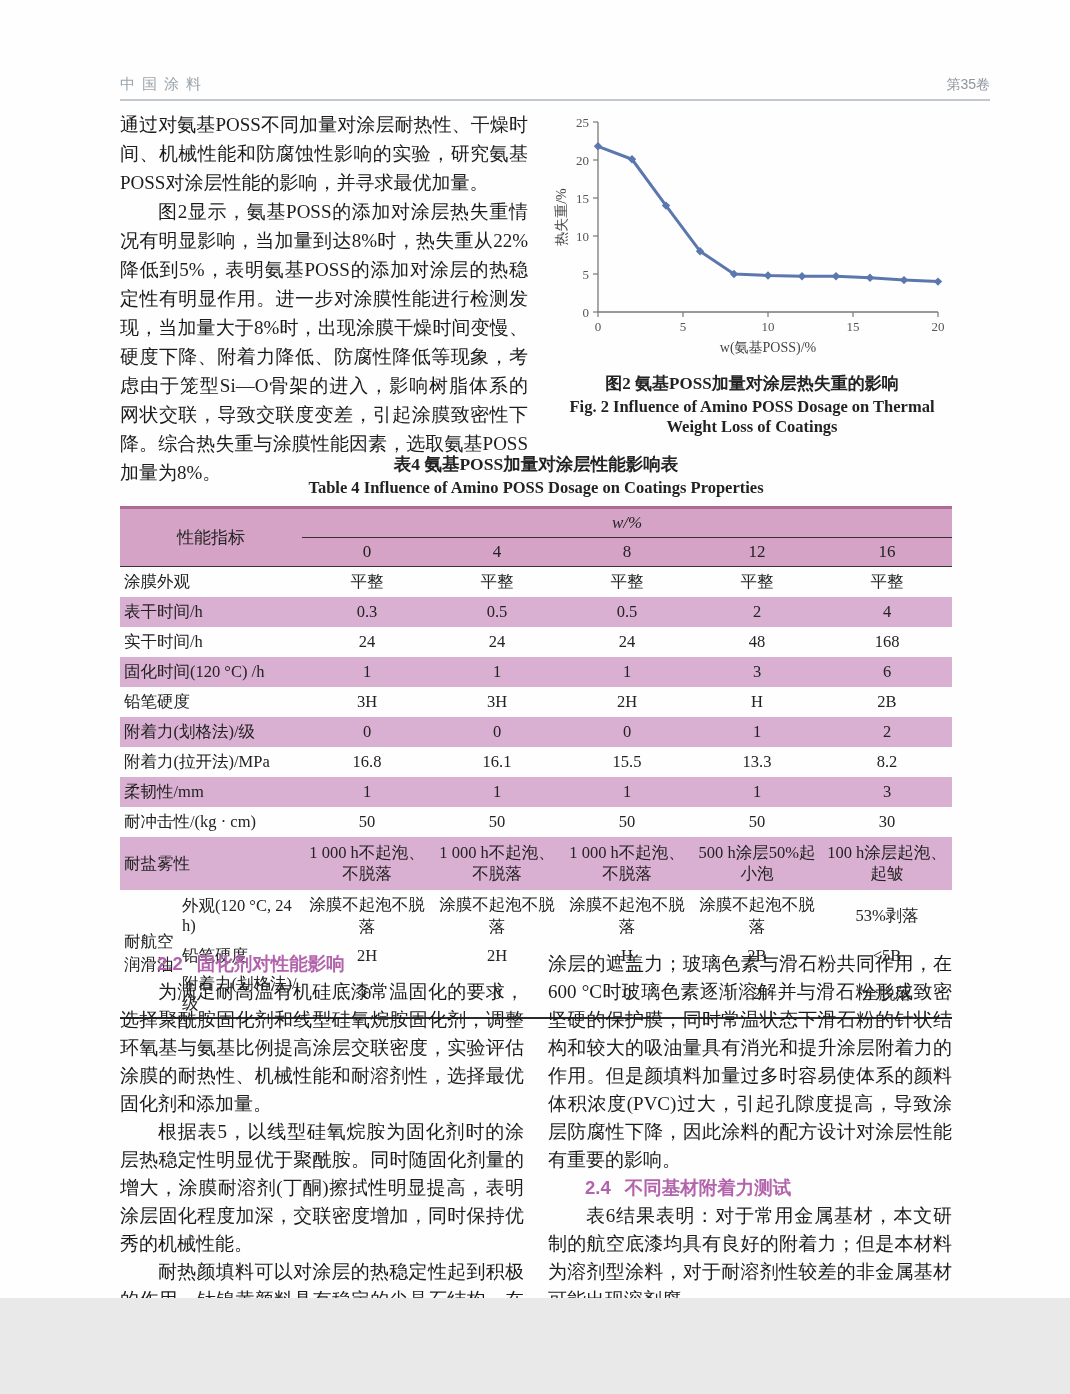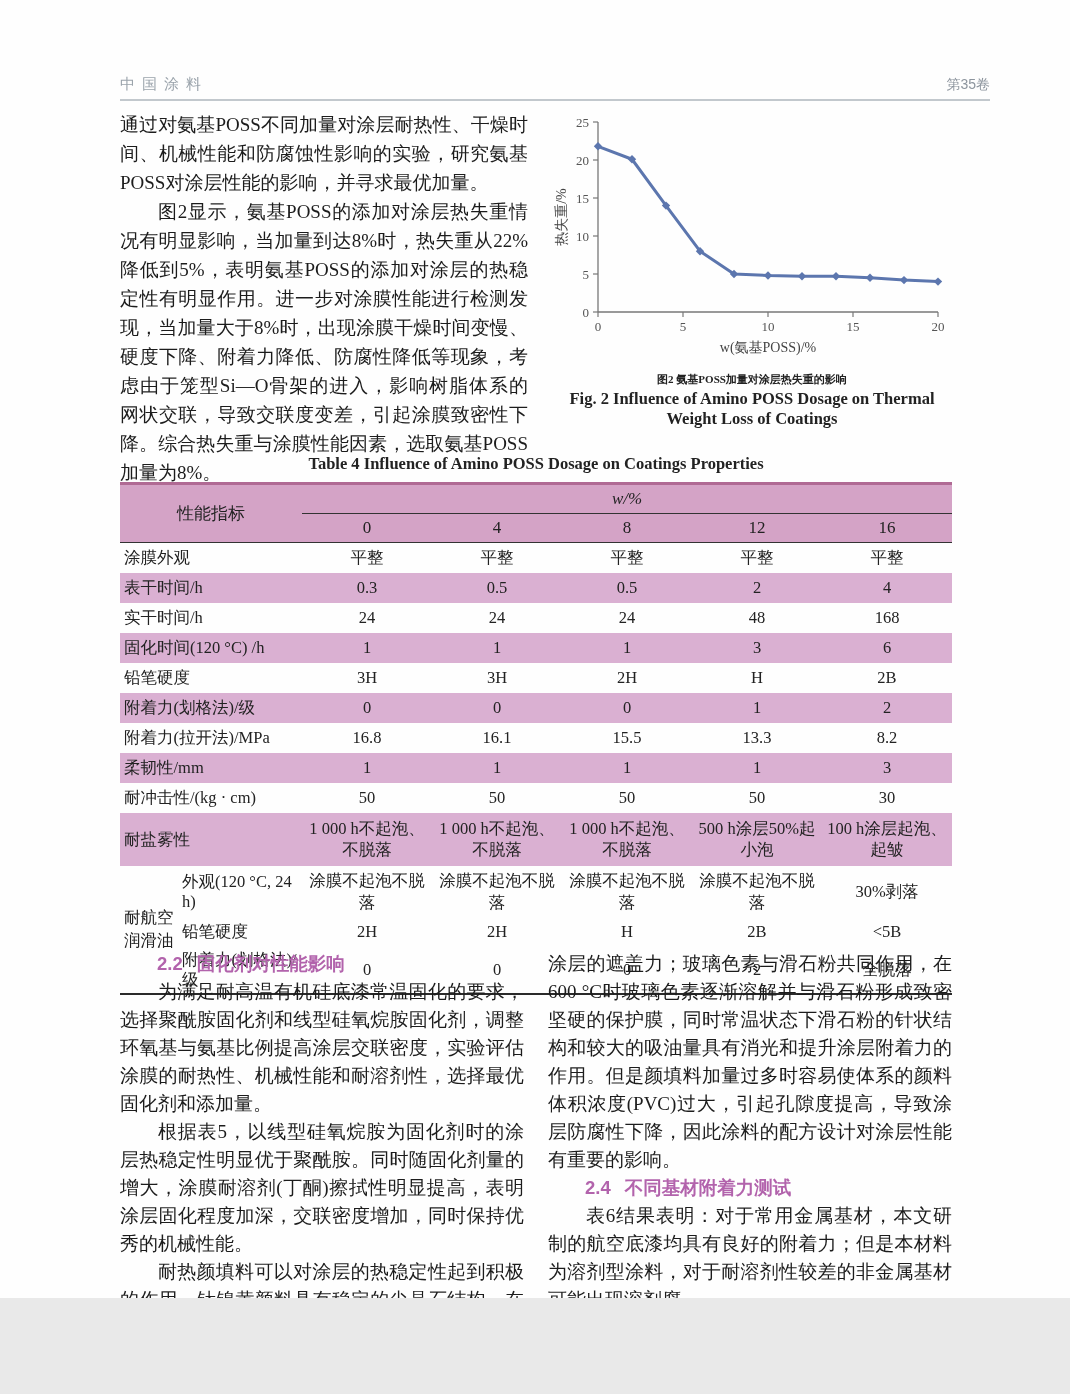--- a/index.html
+++ b/index.html
@@ -16,21 +16,21 @@
   }
   .journal{font-size:15px;color:#9aa3ab;letter-spacing:7px;}
   .volume{font-size:14px;color:#8d959e;}
   
   .topcols{position:absolute;left:120px;top:110px;width:832px;display:flex;gap:24px;}
   .coltext{width:416px;font-size:19px;line-height:29px;text-align:justify;}
   .coltext p{margin:0;}
   .coltext p.ind{text-indent:2em;}
   
   .figure{width:400px;}
-  .figcap-cn{margin-top:6px;text-align:center;font-size:11px;font-weight:bold;color:#222;}
+  .figcap-cn{margin-top:6px;text-align:center;font-size:17px;font-weight:bold;color:#222;}
   .figcap-en{margin:2px auto 0;max-width:382px;text-align:center;font-size:16.5px;font-weight:bold;color:#222;}
   
   .tablock{position:absolute;left:120px;top:452px;width:832px;}
   .tabtitle-cn{text-align:center;font-size:17.5px;font-weight:bold;color:#222;}
   .tabtitle-en{text-align:center;font-size:16.5px;font-weight:bold;color:#222;margin-top:2px;}
   table.props{width:832px;border-collapse:collapse;margin-top:8px;
     border-top:3px solid #b06a94;border-bottom:2px solid #2a2a2a;
     font-size:16.5px;color:#222;}
   table.props th,table.props td{padding:4px 4px;vertical-align:middle;}
   table.props thead{border-bottom:1.2px solid #333;}
@@ -121,20 +121,21 @@
           <path d="M318 163.60000000000002 L322.2 167.8 L318 172 L313.8 167.8 Z" fill="#5c76ae"></path>
           <path d="M352 165.88 L356.2 170.07999999999998 L352 174.27999999999997 L347.8 170.07999999999998 Z" fill="#5c76ae"></path>
           <path d="M386 167.4 L390.2 171.6 L386 175.79999999999998 L381.8 171.6 Z" fill="#5c76ae"></path>
         </svg>
       <div class="figcap-cn">图2  氨基POSS加量对涂层热失重的影响</div>
       <div class="figcap-en">Fig. 2  Influence of Amino POSS Dosage on Thermal Weight Loss of Coatings</div>
     </div>
   </div>
 
   <div class="tablock">
+    <div class="tabtitle-cn">表4  氨基POSS加量对涂层性能影响表</div>
     <div class="tabtitle-en">Table 4   Influence of Amino POSS Dosage on Coatings Properties</div>
 
     <table class="props">
       <colgroup>
         <col style="width:58px">
           <col style="width:124px">
         <col style="width:130px">
           <col style="width:130px">
           <col style="width:130px">
           <col style="width:130px">
@@ -234,21 +235,21 @@
           <td class="val two">500 h涂层50%起小泡</td>
           <td class="val two">100 h涂层起泡、起皱</td>
         </tr>
         <tr>
           <td class="grp" rowspan="3">耐航空润滑油</td>
           <td class="sublbl">外观(120 °C, 24  h)</td>
           <td class="val">涂膜不起泡不脱落</td>
           <td class="val">涂膜不起泡不脱落</td>
           <td class="val">涂膜不起泡不脱落</td>
           <td class="val">涂膜不起泡不脱落</td>
-          <td class="val">30%剥落</td>
+          <td class="val">53%剥落</td>
         </tr>
         <tr>
           <td class="sublbl">铅笔硬度</td>
           <td class="val">2H</td>
           <td class="val">2H</td>
           <td class="val">H</td>
           <td class="val">2B</td>
           <td class="val">&lt;5B</td>
         </tr>
         <tr>

